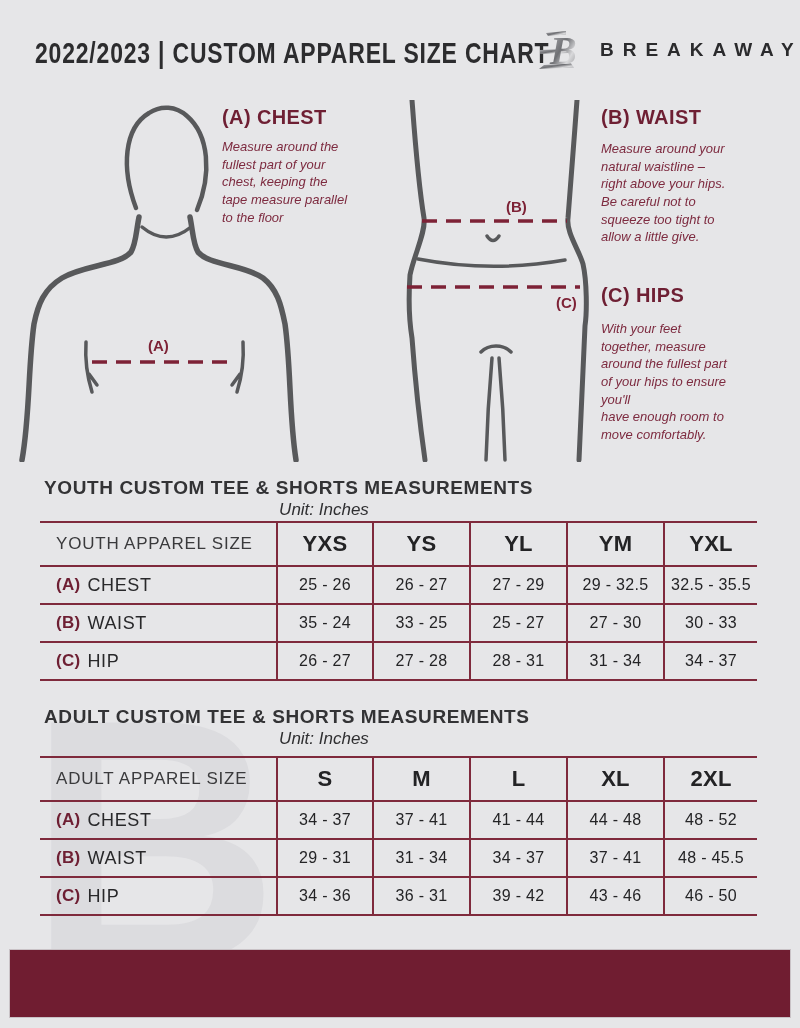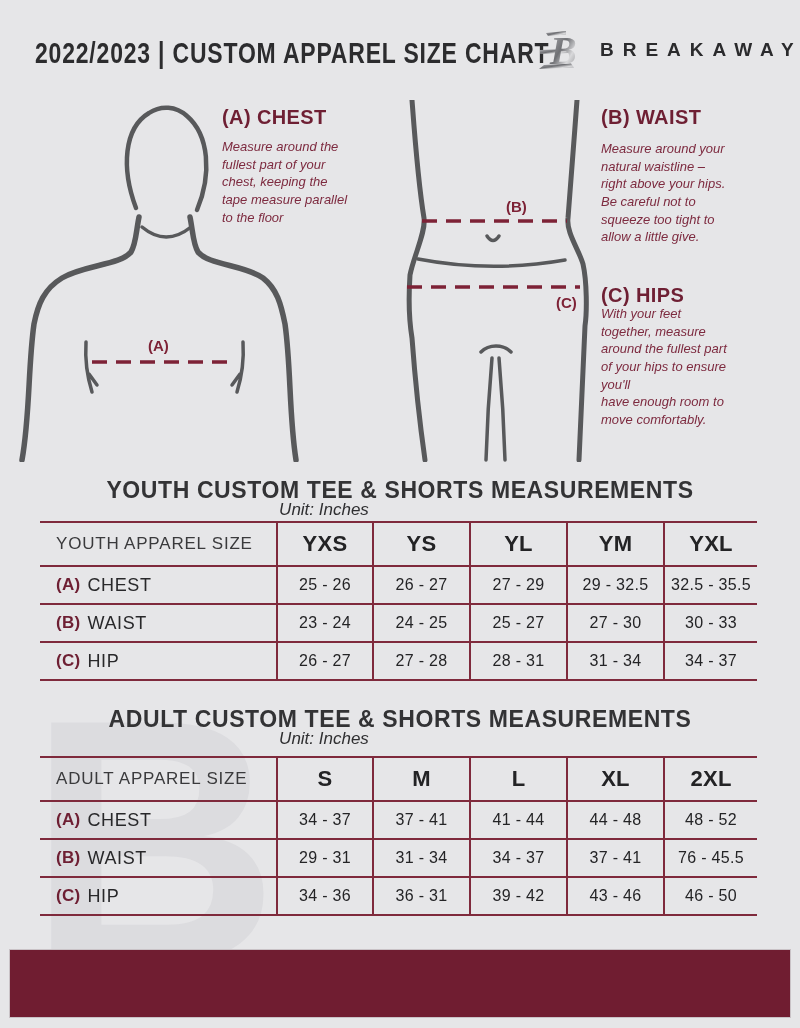--- a/index.html
+++ b/index.html
@@ -52,22 +52,22 @@
     position:absolute;z-index:2;
     font-size:13px;font-style:italic;color:var(--maroon-text);
     line-height:1.36;white-space:pre-line;
   }
   .marker{
     position:absolute;z-index:2;
     font-size:15px;font-weight:700;color:var(--dash);
   }
   
   .tbl-title{
-    position:absolute;left:0;width:800px;text-align:center;z-index:1;
-    font-size:23px;font-weight:700;color:#333335;letter-spacing:0.6px;
+    position:absolute;left:0;width:800px;z-index:1;
+    font-size:19px;font-weight:700;color:#333335;letter-spacing:0.6px;padding-left:44px;
   }
   .tbl-sub{
     position:absolute;left:0;width:648px;text-align:center;z-index:1;
     font-size:17px;font-style:italic;color:#2f2f31;
   }
   .size-table{
     position:absolute;left:40px;width:717px;z-index:1;
     display:grid;
     grid-template-columns:236px 96px 97px 97px 97px 94px;
     grid-template-rows:42px 38px 38px 38px;
@@ -153,21 +153,21 @@
 
   <div class="guide-head" style="left:601px;top:106px">(B) WAIST</div>
   <div class="guide-body" style="left:601px;top:140px;width:195px">Measure around your
 natural waistline –
 right above your hips.
 Be careful not to
 squeeze too tight to
 allow a little give.</div>
 
   <div class="guide-head" style="left:601px;top:284px">(C) HIPS</div>
-  <div class="guide-body" style="left:601px;top:305px;width:200px">With your feet
+  <div class="guide-body" style="left:601px;top:320px;width:200px">With your feet
 together, measure
 around the fullest part
 of your hips to ensure
 you'll
 have enough room to
 move comfortably.</div>
 
   <div class="tbl-title" style="top:477px">YOUTH CUSTOM TEE &amp; SHORTS MEASUREMENTS</div>
   <div class="tbl-sub" style="top:500px">Unit: Inches</div>
 
@@ -186,22 +186,22 @@
     <div class="cell rt">25 - 26</div>
     <div class="cell rt">26 - 27</div>
     <div class="cell rt">27 - 29</div>
     <div class="cell rt">29 - 32.5</div>
     <div class="cell rt">32.5 - 35.5</div>
 
     <div class="cell c0 rt">
       <span class="rk">(B)</span>
       <span class="rl">WAIST</span>
     </div>
-    <div class="cell rt">23 - 24</div>
-    <div class="cell rt">24 - 25</div>
+    <div class="cell rt">35 - 24</div>
+    <div class="cell rt">33 - 25</div>
     <div class="cell rt">25 - 27</div>
     <div class="cell rt">27 - 30</div>
     <div class="cell rt">30 - 33</div>
 
     <div class="cell c0 rt">
       <span class="rk">(C)</span>
       <span class="rl">HIP</span>
     </div>
     <div class="cell rt">26 - 27</div>
     <div class="cell rt">27 - 28</div>
@@ -232,21 +232,21 @@
     <div class="cell rt">48 - 52</div>
 
     <div class="cell c0 rt">
       <span class="rk">(B)</span>
       <span class="rl">WAIST</span>
     </div>
     <div class="cell rt">29 - 31</div>
     <div class="cell rt">31 - 34</div>
     <div class="cell rt">34 - 37</div>
     <div class="cell rt">37 - 41</div>
-    <div class="cell rt">76 - 45.5</div>
+    <div class="cell rt">48 - 45.5</div>
 
     <div class="cell c0 rt">
       <span class="rk">(C)</span>
       <span class="rl">HIP</span>
     </div>
     <div class="cell rt">34 - 36</div>
     <div class="cell rt">36 - 31</div>
     <div class="cell rt">39 - 42</div>
     <div class="cell rt">43 - 46</div>
     <div class="cell rt">46 - 50</div>

